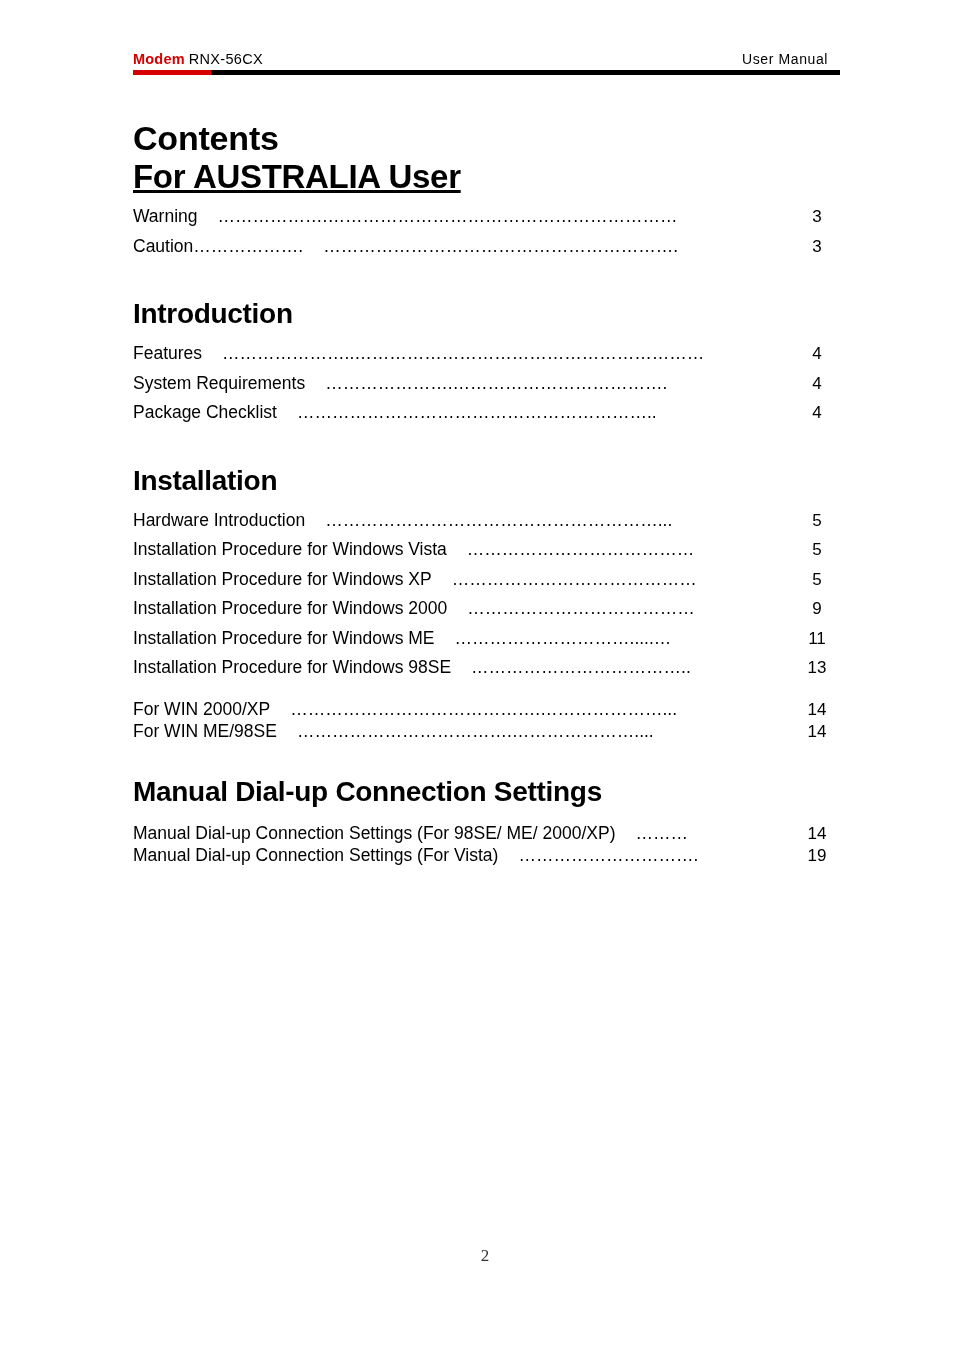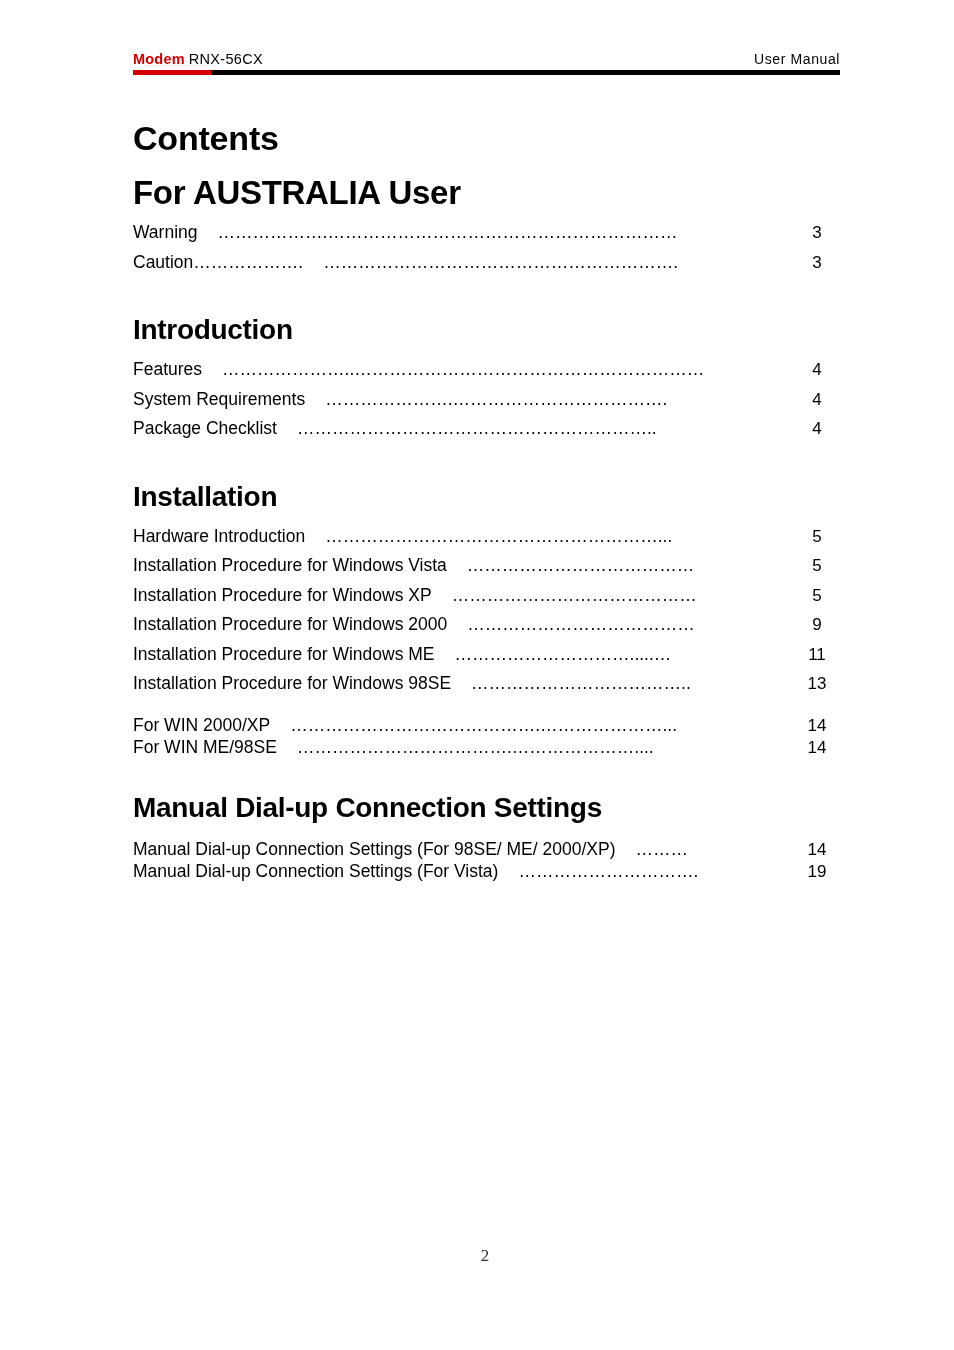--- a/index.html
+++ b/index.html
@@ -44,21 +44,21 @@
     font-weight: bold;
     letter-spacing: 0.2px;
   }
   .model {
     color: #000000;
     font-weight: normal;
     letter-spacing: 0.3px;
   }
   .header-right {
     position: absolute;
-    right: 0;
+    right: 12px;
     top: 0;
     white-space: nowrap;
     font-size: 14px;
     line-height: 18px;
     letter-spacing: 0.6px;
   }
   .rule {
     position: absolute;
     left: 0;
     top: 20px;
@@ -150,21 +150,21 @@
       <span class="brand">Modem</span><span> </span><span class="model">RNX-56CX</span>
     </div>
     <div class="header-right">User  Manual</div>
     <div class="rule"></div>
     <div class="rule-red"></div>
   </div>
 
   <div class="content-area">
     <h1 class="title">Contents</h1>
     <div id="sections">
-        <h2 class="section" style="font-size: 33px; margin-top: 16px;">For AUSTRALIA User</h2>
+        <h2 class="section" style="font-size: 33px; margin-top: 0; text-decoration: underline;">For AUSTRALIA User</h2>
         <ul class="toc-group" style="margin-top: 10px;">
           <li class="toc-row loose">
             <span class="toc-label">Warning </span>
             <span class="toc-fill">……………….……………………………………………………</span>
             <span class="toc-page">3</span>
           </li>
           <li class="toc-row loose">
             <span class="toc-label">Caution………………. </span>
             <span class="toc-fill">…………………………………………………….</span>
             <span class="toc-page">3</span>

